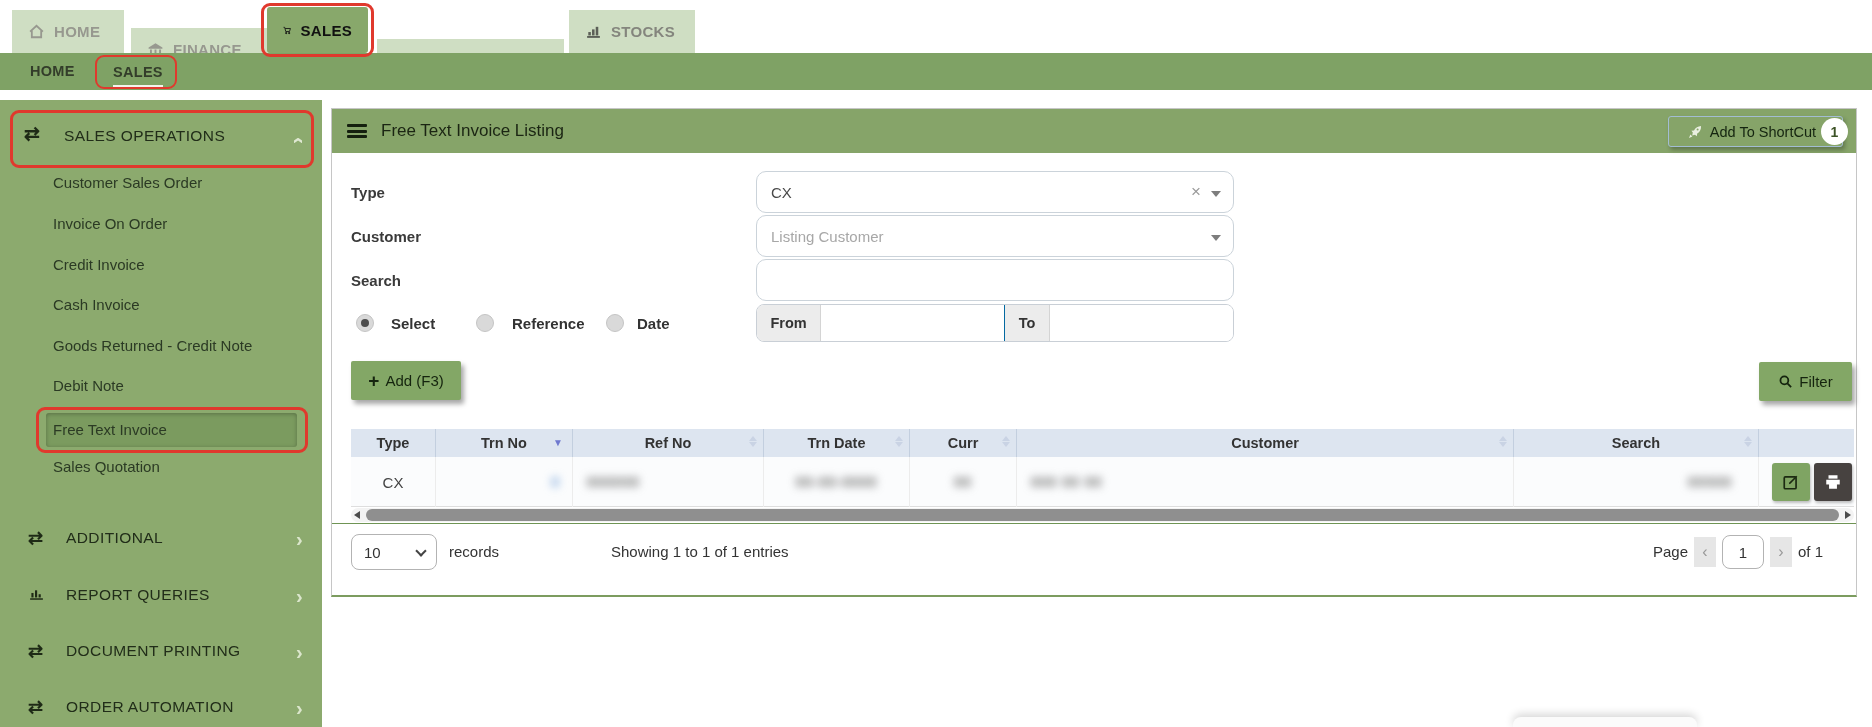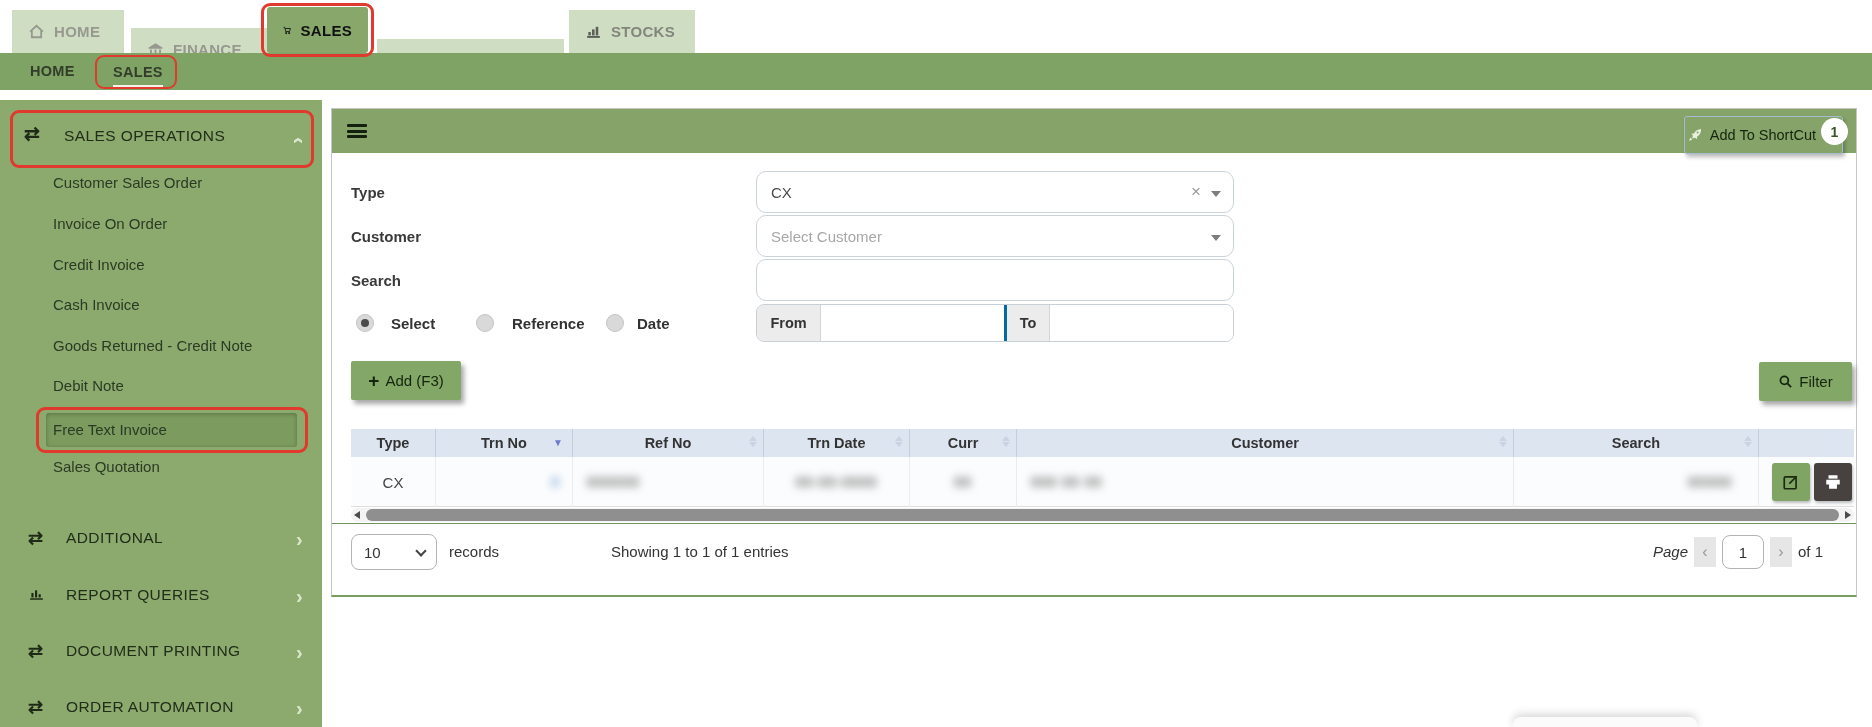--- a/index.html
+++ b/index.html
@@ -39,22 +39,22 @@
   .anno { position:absolute; border:3px solid #e0392d; border-radius:9px; pointer-events:none; }
 
   
   .card { position:absolute; left:331px; top:108px; width:1526px; height:489px; background:#fff;
           border:1px solid #c6c6c6; border-bottom:2px solid #7c9c5f; }
   .card-head { position:absolute; left:0; top:0; width:100%; height:44px; background:#86a469; }
   .burger { position:absolute; left:15px; top:15px; width:20px; height:14px; display:flex; flex-direction:column; justify-content:space-between; }
   .burger i { display:block; height:3px; background:#15200f; border-radius:1px; }
   .card-title { position:absolute; left:49px; top:0; height:44px; line-height:44px; font-size:17px; color:#1b2513; }
 
-  .shortcut { position:absolute; right:13px; top:7px; height:38px; background:#86a469; border:1px solid #a3bdd3;
-              border-radius:3px; display:flex; align-items:center; padding:0 26px 0 2px; gap:7px;
+  .shortcut { position:absolute; right:13px; top:7px; height:31px; background:#86a469; border:1px solid #a3bdd3;
+              border-radius:3px; display:flex; align-items:center; padding:0 26px 0 18px; gap:7px;
               box-shadow:2px 3px 4px rgba(0,0,0,.28); }
   .shortcut .lbl { font-size:14.5px; color:#14240f; white-space:nowrap; }
   .shortcut svg { width:16px; height:16px; color:#e9efe0; }
   .badge { position:absolute; right:-6px; top:1px; width:27px; height:27px; border-radius:50%; background:#fff;
            color:#3c5226; font-size:14px; font-weight:bold; display:flex; align-items:center; justify-content:center; }
 
   
   .f-label { position:absolute; left:19px; font-size:15px; font-weight:bold; color:#3a3a3a; }
   .inp { position:absolute; left:424px; width:478px; height:42px; border:1px solid #cbd3da; border-radius:10px;
          background:#fff; font-size:15px; color:#4a4a4a; display:flex; align-items:center; padding:0 14px; }
@@ -66,21 +66,21 @@
 
   .radio { position:absolute; width:18px; height:18px; border-radius:50%; background:#d9d9d9; border:1px solid #c4c4c4; }
   .radio.sel::after { content:""; position:absolute; left:4px; top:4px; width:8px; height:8px; border-radius:50%; background:#4c4c4c; }
   .radio-lbl { position:absolute; font-size:15px; font-weight:bold; color:#333; }
 
   .range { position:absolute; left:424px; top:195px; width:478px; height:38px; border:1px solid #c9cfd6;
            border-radius:8px; display:flex; overflow:hidden; background:#fff; }
   .range .tag { background:#ececec; font-size:14.5px; font-weight:bold; color:#333; display:flex; align-items:center;
                 justify-content:center; }
   .range .tag.from { width:64px; border-right:1px solid #d4d4d4; }
-  .range .tag.to { width:46px; border-left:3px solid #0369a1; border-right:1px solid #d4d4d4; }
+  .range .tag.to { width:46px; border-left:1px solid #0369a1; border-right:1px solid #d4d4d4; }
   .range input { flex:1; border:none; outline:none; font-size:14px; font-family:inherit; padding:0 8px; min-width:0; }
 
   .gbtn { position:absolute; background:#83a766; border:none; border-radius:2px; display:flex; align-items:center;
           justify-content:center; gap:6px; font-size:15px; color:#15240e; font-family:inherit;
           box-shadow:3px 4px 5px rgba(0,0,0,.35); cursor:pointer; }
   .gbtn .plus { font-size:19px; font-weight:bold; line-height:1; }
   .gbtn svg { width:15px; height:15px; color:#15240e; }
 
   
   .thead { position:absolute; left:19px; top:320px; width:1503px; height:28px; background:#dde5f0; display:flex; }
@@ -227,41 +227,42 @@
   </div>
 
   <div class="card">
 
     <div class="card-head">
       <div class="burger">
           <i></i>
           <i></i>
           <i></i>
         </div>
+      <div class="card-title">Free Text Invoice Listing</div>
       <div class="shortcut">
         <svg viewBox="0 0 16 16" fill="currentColor">
             <path d="M14 2c.3 3-1 6-3.8 7.6l-.4 2.6-1.8-1.4-2.8.6.6-2.8L4.4 6.8 7 6.4C8.6 3.6 11 2.2 14 2z"></path>
             <circle cx="10.6" cy="5.4" r="1" fill="#86a469"></circle>
             <path d="M3.4 10.6 2 14l3.4-1.4z"></path>
           </svg>
         <span class="lbl">Add To ShortCut</span>
         <span class="badge">1</span>
       </div>
     </div>
 
     <div class="f-label" style="top:75px;">Type</div>
     <div class="inp" style="top:62px;">
       <span>CX</span>
       <span class="clear-x">×</span>
       <span class="caret"></span>
     </div>
 
     <div class="f-label" style="top:119px;">Customer</div>
     <div class="inp" style="top:106px;">
-      <span class="ph">Select Customer</span>
+      <span class="ph">Listing Customer</span>
       <span class="caret"></span>
     </div>
 
     <div class="f-label" style="top:163px;">Search</div>
     <div class="inp" style="top:150px;">
       <input type="text" value="" style="">
     </div>
 
     <span class="radio sel" style="left:24px;top:205px;"></span>
     <span class="radio-lbl" style="left:59px;top:206px;">Select</span>
@@ -363,21 +364,21 @@
 
     <div class="tsep"></div>
 
     <div class="pagesize">
       <span>10</span>
       <span class="chev"></span>
     </div>
     <span class="ftext" style="left:117px;top:434px;">records</span>
     <span class="ftext" style="left:279px;top:434px;">Showing 1 to 1 of 1 entries</span>
 
-    <span class="ftext" style="left:1321px;top:434px;font-style:italic;">Page</span>
+    <span class="ftext" style="left:1321px;top:434px;">Page</span>
     <span class="pg-btn" style="left:1362px;">‹</span>
     <span class="pg-cur">1</span>
     <span class="pg-btn" style="left:1438px;">›</span>
     <span class="ftext" style="left:1466px;top:434px;">of 1</span>
   </div>
 
   <div class="anno" style="left:261px;top:3px;width:113px;height:54px;"></div>
   <div class="anno" style="left:95px;top:55px;width:82px;height:34px;border-width:2.5px;"></div>
   <div class="anno" style="left:10px;top:110px;width:304px;height:58px;"></div>
   <div class="anno" style="left:36px;top:407px;width:272px;height:46px;"></div>

